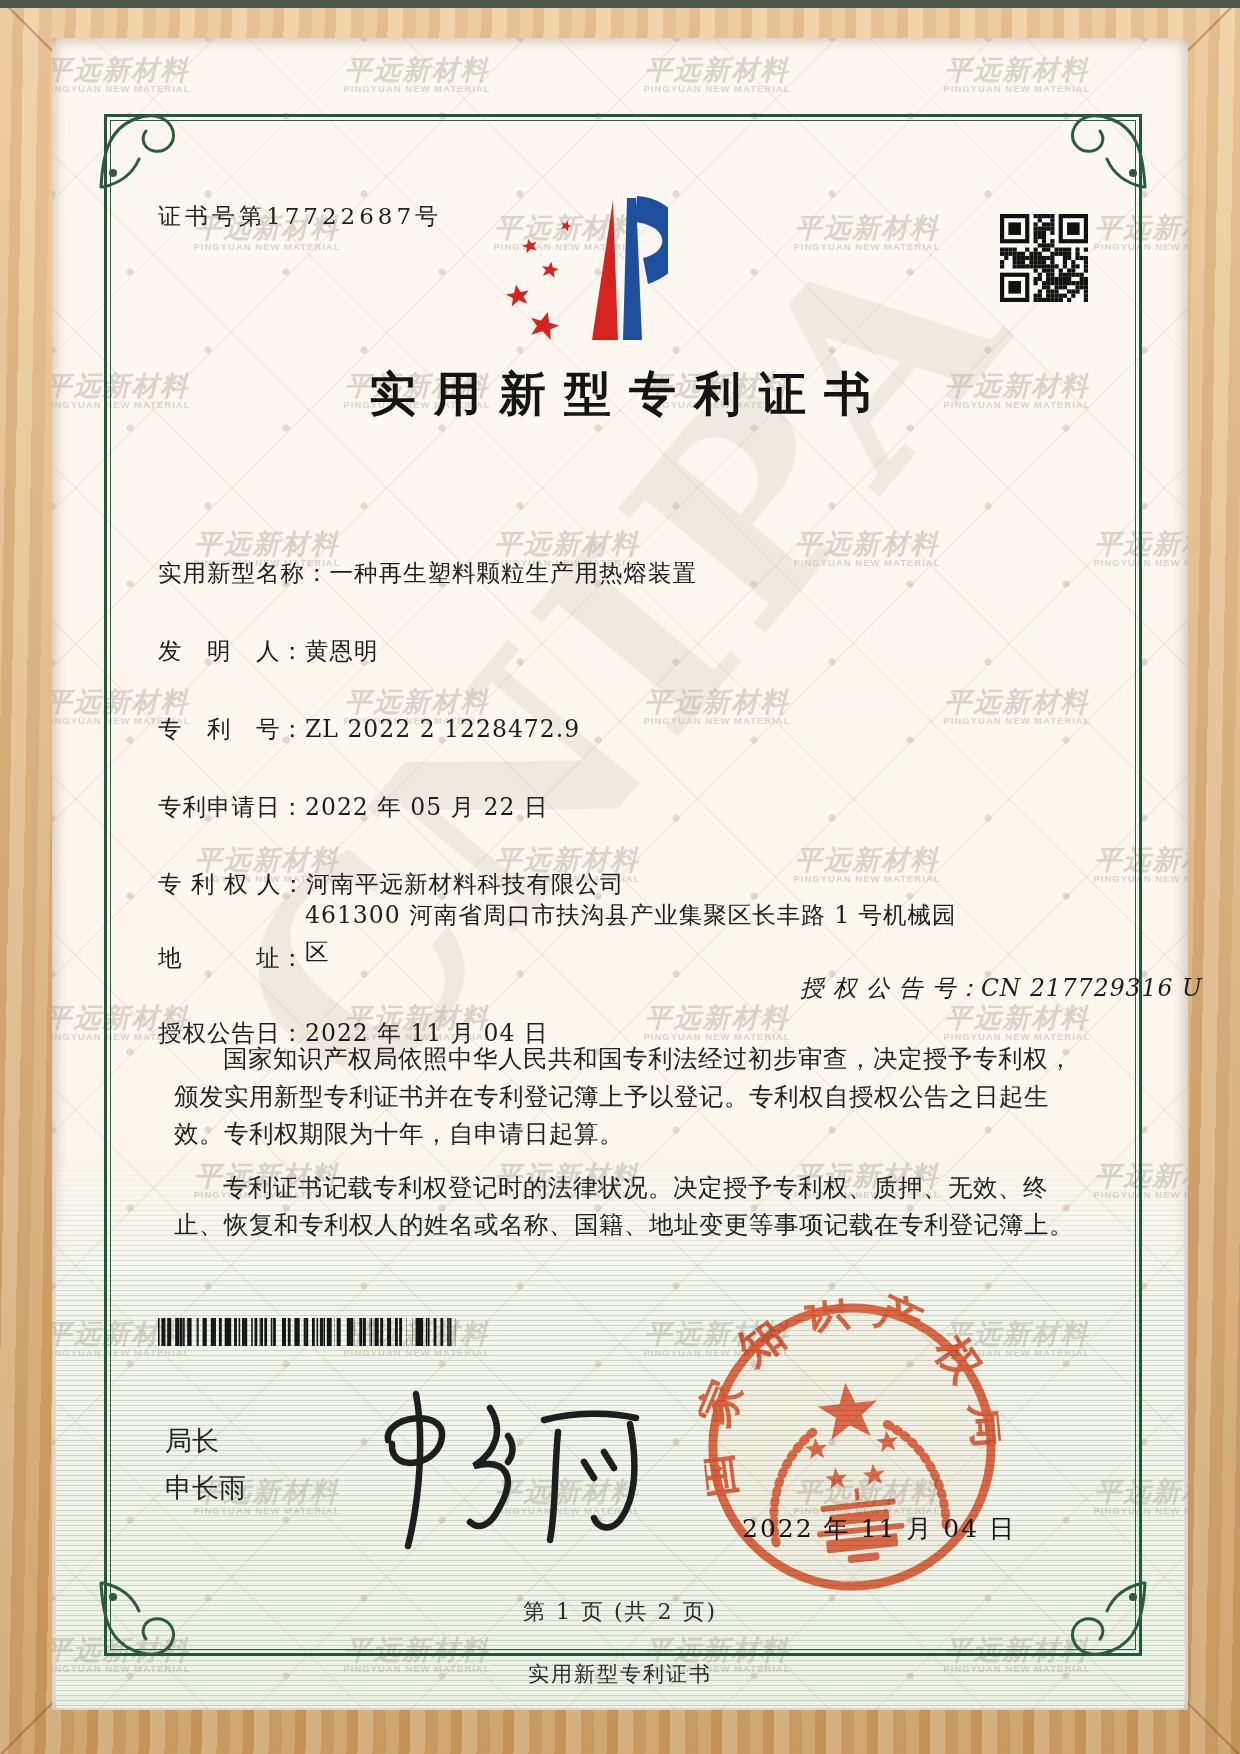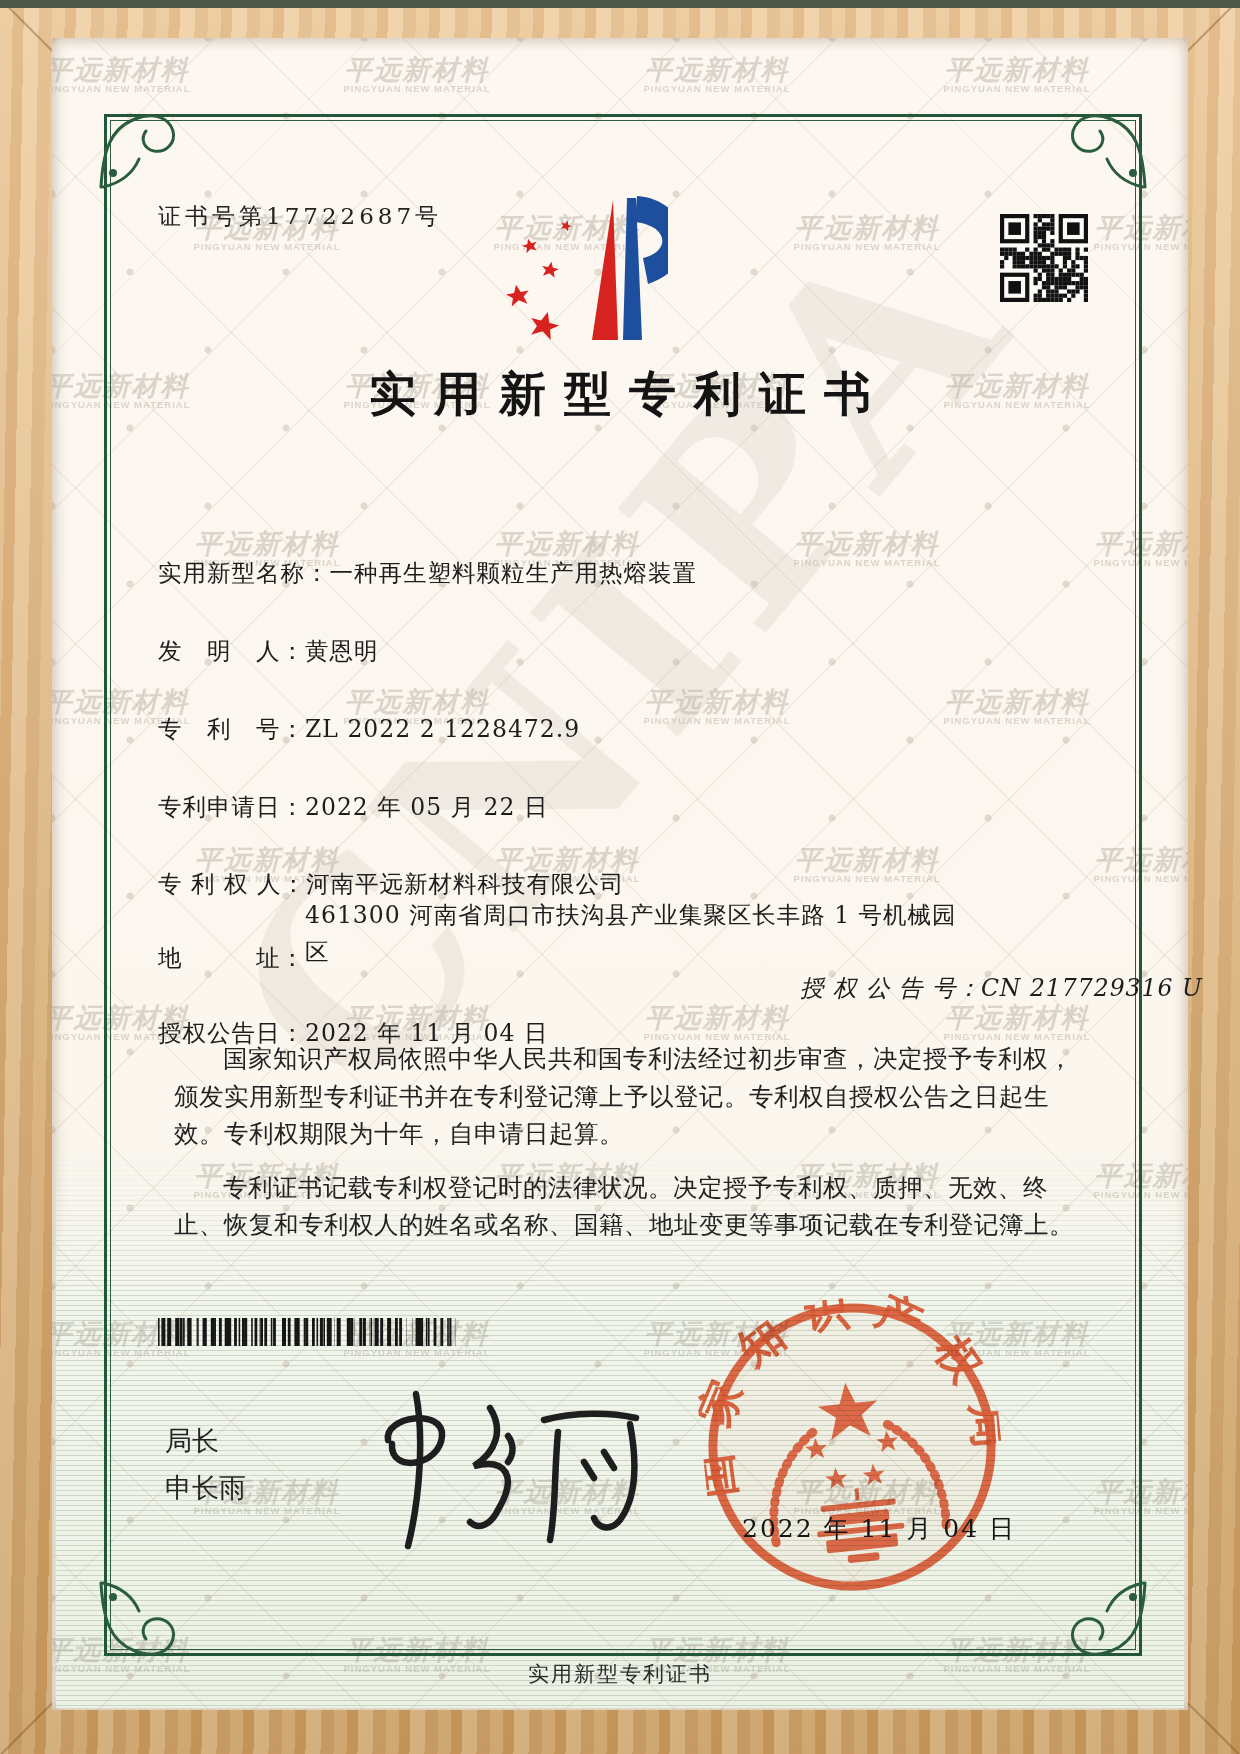--- a/index.html
+++ b/index.html
@@ -742,15 +742,16 @@
       <rect x="120" y="216" width="60" height="11" rx="2"></rect>
       <rect x="106" y="231" width="88" height="6" rx="2"></rect>
       <rect x="114" y="241" width="72" height="13" rx="2"></rect>
       <rect x="134" y="258" width="32" height="8" rx="3"></rect>
       <path d="M64,238 C60,192 80,152 114,130" fill="none" stroke="#e8603c" stroke-width="9" stroke-dasharray="3 7" stroke-linecap="round"></path>
       <path d="M236,238 C240,192 220,152 186,130" fill="none" stroke="#e8603c" stroke-width="9" stroke-dasharray="3 7" stroke-linecap="round"></path>
     </g>
   </svg>
   <div class="seal-date">2022 年 11 月 04 日</div>
 
+  <div class="page-num">第 1 页 (共 2 页)</div>
   <div class="cont-note">实用新型专利证书</div>
 
 </div>
 
 </body></html>

